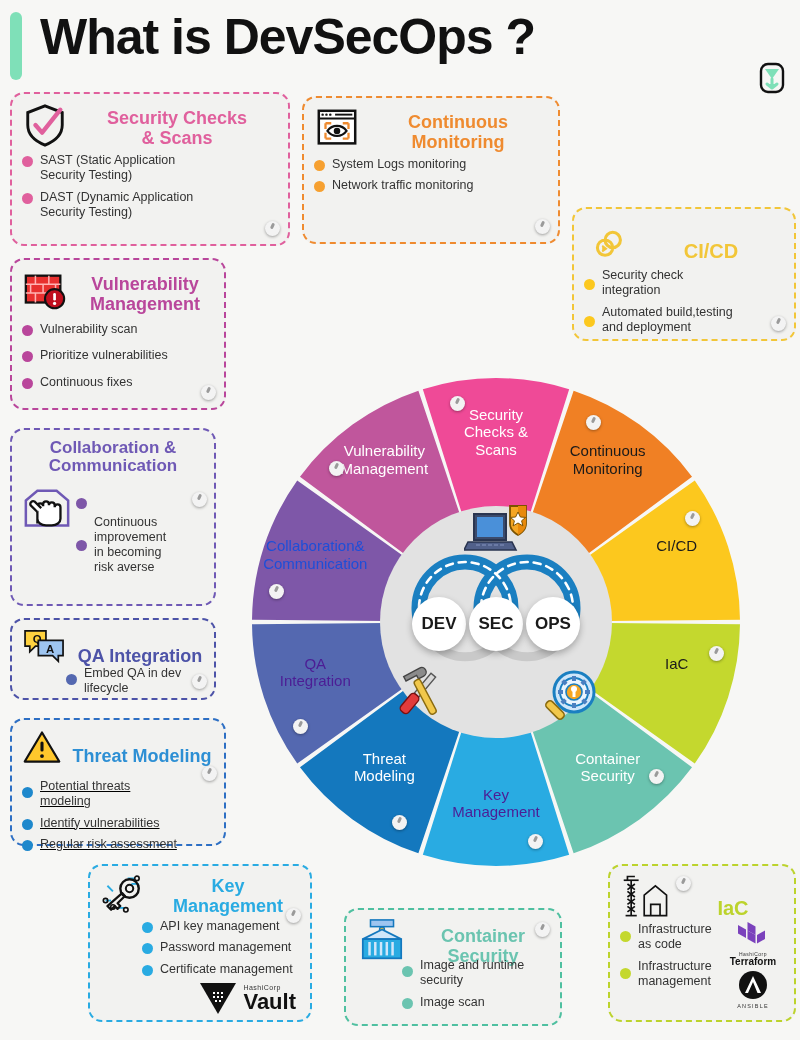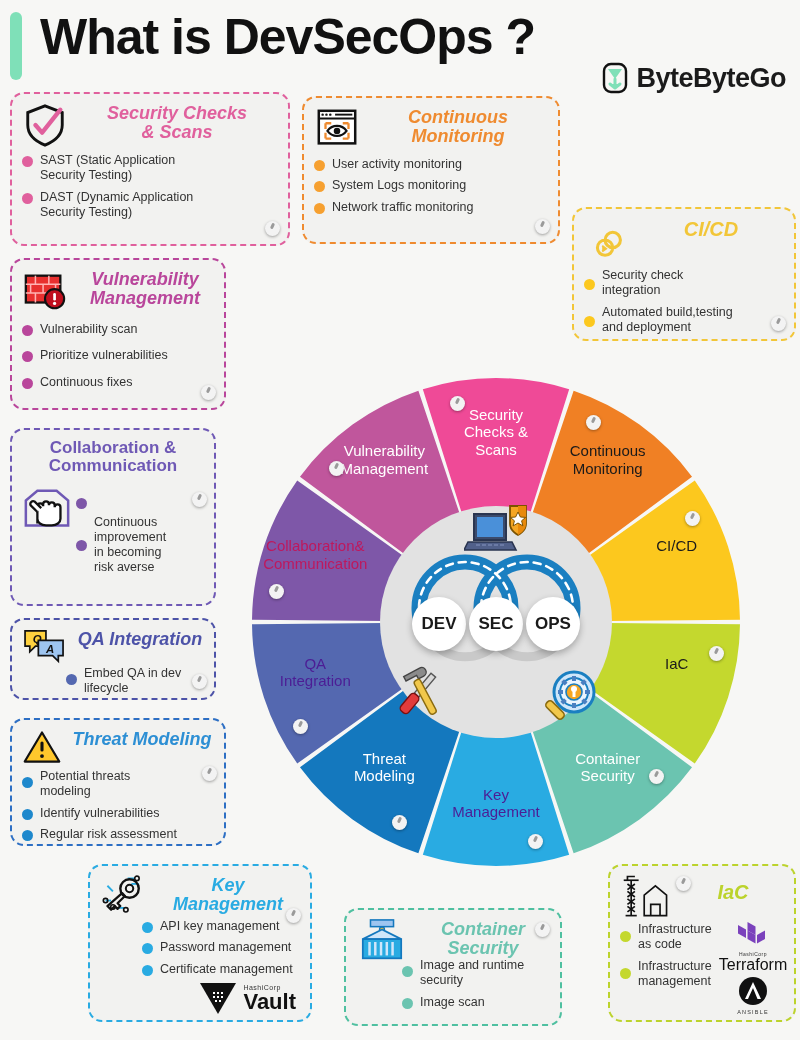--- a/index.html
+++ b/index.html
@@ -28,21 +28,21 @@
   }
   .logo-text { font-size: 27px; font-weight: bold; color: #1b1b1b; letter-spacing: -.5px; }
 
   
   .card {
     position: absolute;
     background: #f2f2f0;
     border-radius: 14px;
     padding: 8px 10px;
   }
-  .card-head { display: flex; align-items: flex-start; gap: 8px; font-style: italic; }
+  .card-head { display: flex; align-items: flex-end; gap: 8px; }
   .card-title {
     font-size: 18px; font-weight: bold; line-height: 1.08;
     flex: 1; text-align: center; padding-top: 2px;
   }
   .card-icon { width: 46px; height: 46px; flex: none; }
   .bullets { margin-top: 5px; }
   .bullet {
     display: flex; align-items: flex-start; gap: 7px;
     font-size: 12.5px; color: #333; line-height: 1.22;
     margin-bottom: 6px;
@@ -95,21 +95,20 @@
 <div id="root">
 
   <div class="hdr-bar"></div>
   <div class="hdr-title">What is DevSecOps ?</div>
   <div class="logo-wrap">
     <svg width="28" height="32" viewBox="0 0 28 32">
       <rect x="3" y="2" width="22" height="28" rx="7" fill="none" stroke="#111" stroke-width="2.4"></rect>
       <path d="M7 7 L21 7 L14 17 Z" fill="#7fe0b8"></path>
       <path d="M14 17 L14 26 M9 22 L14 26 L19 22" fill="#7fe0b8" stroke="#7fe0b8" stroke-width="3" stroke-linecap="round" stroke-linejoin="round"></path>
     </svg>
-    <span class="logo-text">ByteByteGo</span>
   </div>
 
   <div class="card b-pink" style="left:10px; top:92px; width:280px; height:154px;">
     <div class="card-head">
       <svg class="card-icon" viewBox="0 0 48 48">
         <path d="M24 4 L42 11 V24 C42 34 34 41 24 45 C14 41 6 34 6 24 V11 Z" fill="none" stroke="#111" stroke-width="3"></path>
         <path d="M14 24 L21 32 L40 8" fill="none" stroke="#e0609d" stroke-width="4.5" stroke-linecap="round" stroke-linejoin="round"></path>
       </svg>
       <div class="card-title" style="color: rgb(224, 96, 157); white-space: pre-line;">Security Checks
 &amp; Scans</div>
@@ -139,24 +138,20 @@
         <circle cx="17" cy="9" r="1.3" fill="#111"></circle>
         <line x1="22" y1="9" x2="40" y2="9" stroke="#111" stroke-width="2"></line>
         <path d="M12 18 h6 M12 18 v6 M36 18 h-6 M36 18 v6 M12 34 h6 M12 34 v-6 M36 34 h-6 M36 34 v-6" stroke="#ef8b30" stroke-width="2.4" fill="none"></path>
         <path d="M14 26 C19 19, 29 19, 34 26 C29 33, 19 33, 14 26 Z" fill="#fff" stroke="#111" stroke-width="2.2"></path>
         <circle cx="24" cy="26" r="3.4" fill="#111"></circle>
       </svg>
       <div class="card-title" style="color: rgb(239, 139, 48); white-space: pre-line;">Continuous
 Monitoring</div>
     </div>
     <div class="bullets">
-      <div class="bullet">
-        <span class="dot" style="background:#f6a030;"></span>
-        <span>User activity monitoring</span>
-      </div>
       <div class="bullet">
         <span class="dot" style="background:#f6a030;"></span>
         <span>System Logs monitoring</span>
       </div>
       <div class="bullet">
         <span class="dot" style="background:#f6a030;"></span>
         <span>Network traffic monitoring</span>
       </div>
     </div>
     <div class="pin" style="right:8px; bottom:8px;"></div>
@@ -272,21 +267,21 @@
 
   <div class="card b-blue" style="left:10px; top:718px; width:216px; height:128px;">
     <div class="card-head">
       <svg style="width:40px;height:38px;flex:none;" viewBox="0 0 44 40">
         <path d="M22 4 L41 36 H3 Z" fill="#ffc72c" stroke="#111" stroke-width="2.4" stroke-linejoin="round"></path>
         <rect x="20.3" y="14" width="3.4" height="11" rx="1.7" fill="#111"></rect>
         <circle cx="22" cy="30" r="2.1" fill="#111"></circle>
       </svg>
       <div class="card-title" style="color:#2d8fd4; font-size:18px;">Threat Modeling</div>
     </div>
-    <div class="bullets" style="margin-top:3px;">
+    <div class="bullets" style="margin-top:13px;text-decoration:underline;">
       <div class="bullet mid">
         <span class="dot" style="background:#1e88cc; margin-top:8px;"></span>
         <span style="white-space: pre-line;">Potential threats
 modeling</span>
       </div>
       <div class="bullet">
         <span class="dot" style="background:#1e88cc;"></span>
         <span>Identify vulnerabilities</span>
       </div>
       <div class="bullet">
@@ -415,21 +410,21 @@
       </div>
       <div style="width:62px; flex:none; display:flex; flex-direction:column; align-items:center; gap:3px;">
         <svg width="30" height="26" viewBox="0 0 30 26">
           <path d="M0 3 L8 7.5 L8 16 L0 11.5 Z" fill="#7b42bc"></path>
           <path d="M9.5 8.4 L17.5 13 L17.5 21.5 L9.5 17 Z" fill="#7b42bc"></path>
           <path d="M19 13 L27 8.4 L27 17 L19 21.5 Z" fill="#7b42bc"></path>
           <path d="M9.5 0 L17.5 4.6 L17.5 13 L9.5 8.4 Z" fill="#7b42bc"></path>
         </svg>
         <div style="text-align:center;">
           <div class="brand-sub" style="font-size:5px;">HashiCorp</div>
-          <div style="font-size:16px;font-weight:normal;color:#111;line-height:1;">Terraform</div>
+          <div style="font-size:10px;font-weight:bold;color:#111;line-height:1;">Terraform</div>
         </div>
         <svg width="30" height="30" viewBox="0 0 30 30">
           <circle cx="15" cy="15" r="14" fill="#111"></circle>
           <path d="M15 6 L23 23 L19.5 23 L15 12 L10 23 L7 23 Z" fill="#fff"></path>
         </svg>
         <div style="font-size:5.5px;letter-spacing:1.2px;color:#333;">ANSIBLE</div>
       </div>
     </div>
     <div class="pin" style="left:66px; top:10px;"></div>
   </div>
@@ -512,17 +507,17 @@
       <rect x="32.5" y="21" width="3" height="6" fill="#fff"></rect>
       <rect x="4" y="36" width="22" height="8" rx="3.5" fill="#f2c84b" stroke="#8a6b10" stroke-width="1.6" transform="rotate(45 15 40)"></rect>
     </svg>
   <div class="seg-label" style="color: rgb(255, 255, 255); left: 204px; top: 58px; width: 140px;">Security
 Checks &amp;
 Scans</div><div class="pin" style="left: 228.145px; top: 48.4267px;"></div><div class="seg-label" style="color: rgb(26, 26, 26); left: 315.679px; top: 94.2868px; width: 140px;">Continuous
 Monitoring</div><div class="pin" style="left: 364.04px; top: 67.332px;"></div><div class="seg-label" style="color: rgb(26, 26, 26); left: 384.701px; top: 189.287px; width: 140px;">CI/CD</div><div class="pin" style="left: 462.869px; top: 162.504px;"></div><div class="seg-label" style="color: rgb(26, 26, 26); left: 384.701px; top: 306.713px; width: 140px;">IaC</div><div class="pin" style="left: 486.882px; top: 297.589px;"></div><div class="seg-label" style="color: rgb(255, 255, 255); left: 315.679px; top: 401.713px; width: 140px;">Container
 Security</div><div class="pin" style="left: 426.909px; top: 420.991px;"></div><div class="seg-label" style="color: #4c1d95; left: 204px; top: 438px; width: 140px;">Key
 Management</div><div class="pin" style="left: 305.855px; top: 485.573px;"></div><div class="seg-label" style="color: rgb(255, 255, 255); left: 92.3208px; top: 401.713px; width: 140px;">Threat
 Modeling</div><div class="pin" style="left: 169.96px; top: 466.668px;"></div><div class="seg-label" style="color: #4c1d95; left: 23.2993px; top: 306.713px; width: 140px;">QA
-Integration</div><div class="pin" style="left: 71.1313px; top: 371.496px;"></div><div class="seg-label" style="color: #be185d; left: 23.2993px; top: 189.287px; width: 140px;">Collaboration&amp;
+Integration</div><div class="pin" style="left: 71.1313px; top: 371.496px;"></div><div class="seg-label" style="color: #1d4ed8; left: 23.2993px; top: 189.287px; width: 140px;">Collaboration&amp;
 Communication</div><div class="pin" style="left: 47.1176px; top: 236.411px;"></div><div class="seg-label" style="color: rgb(255, 255, 255); left: 92.3208px; top: 94.2868px; width: 140px;">Vulnerability
 Management</div><div class="pin" style="left: 107.091px; top: 113.009px;"></div></div>
 
 </div>
 
 </body></html>

